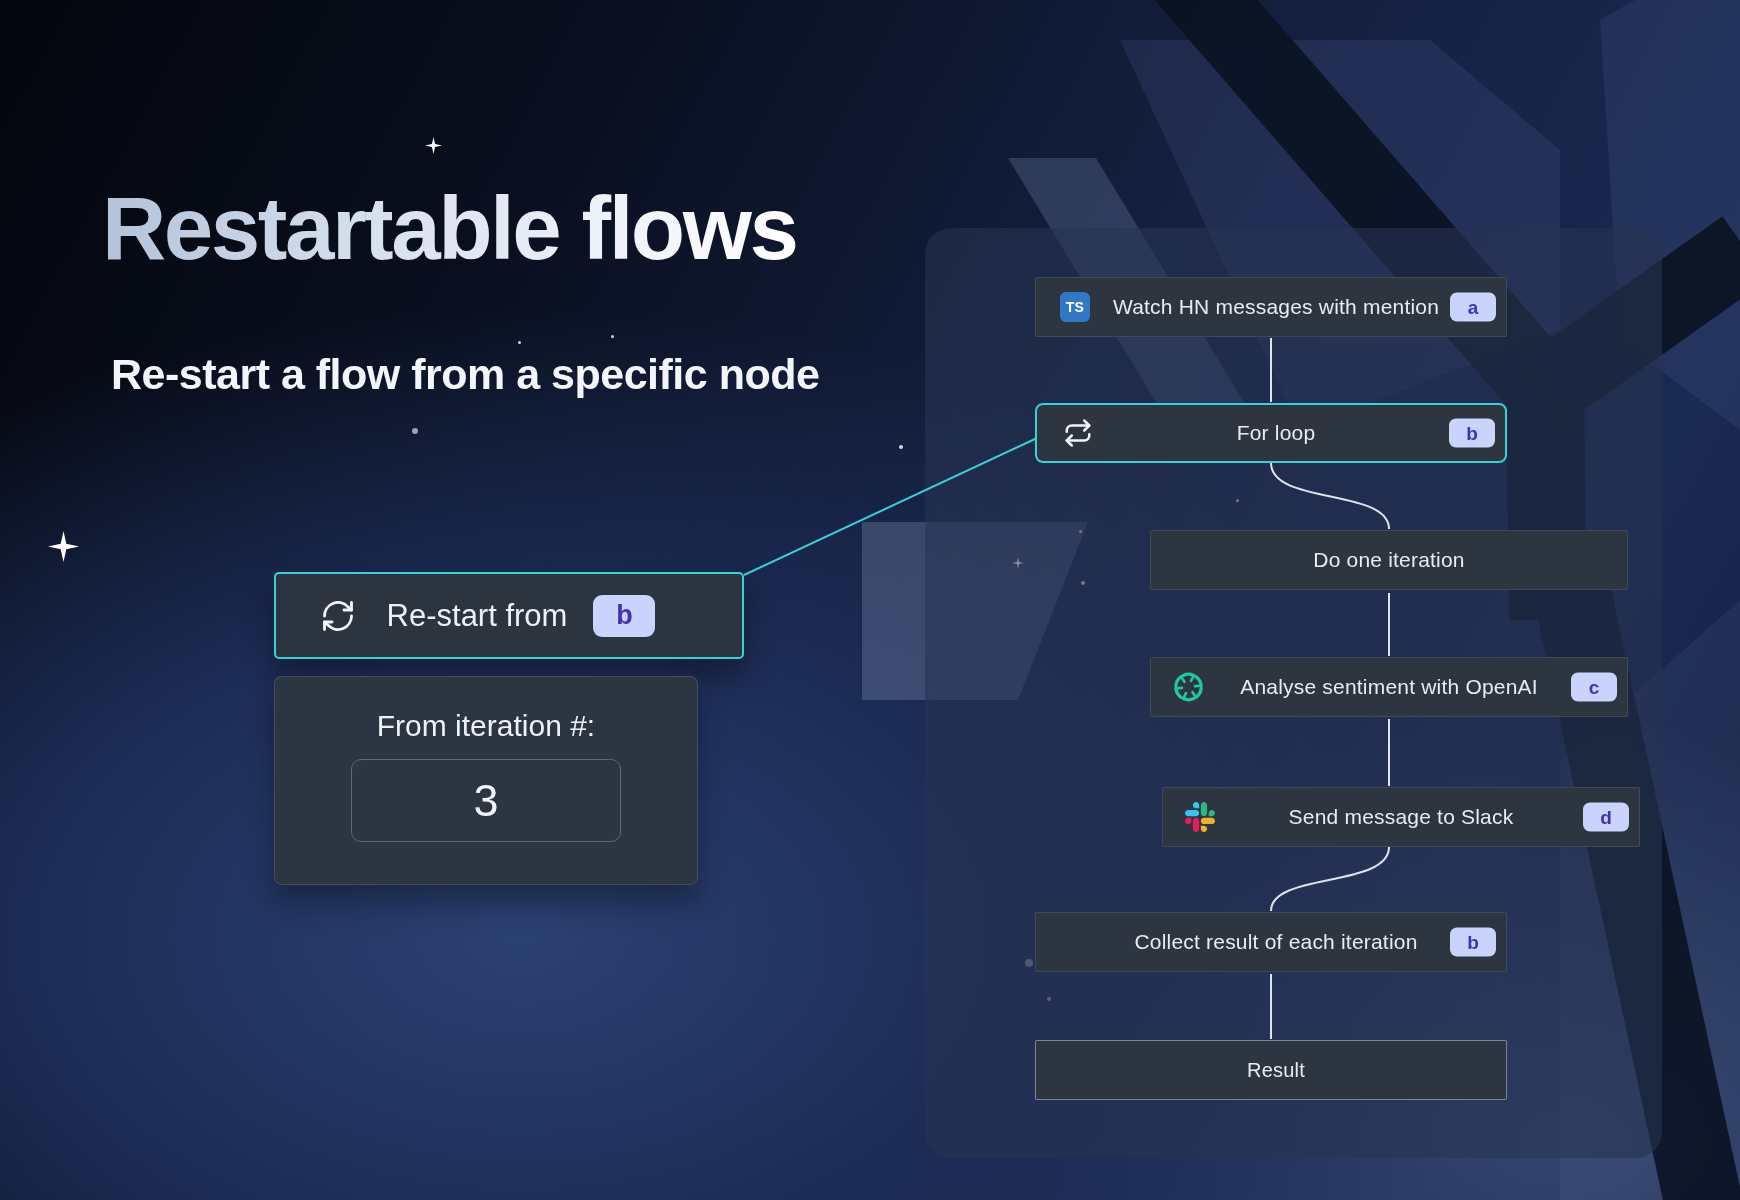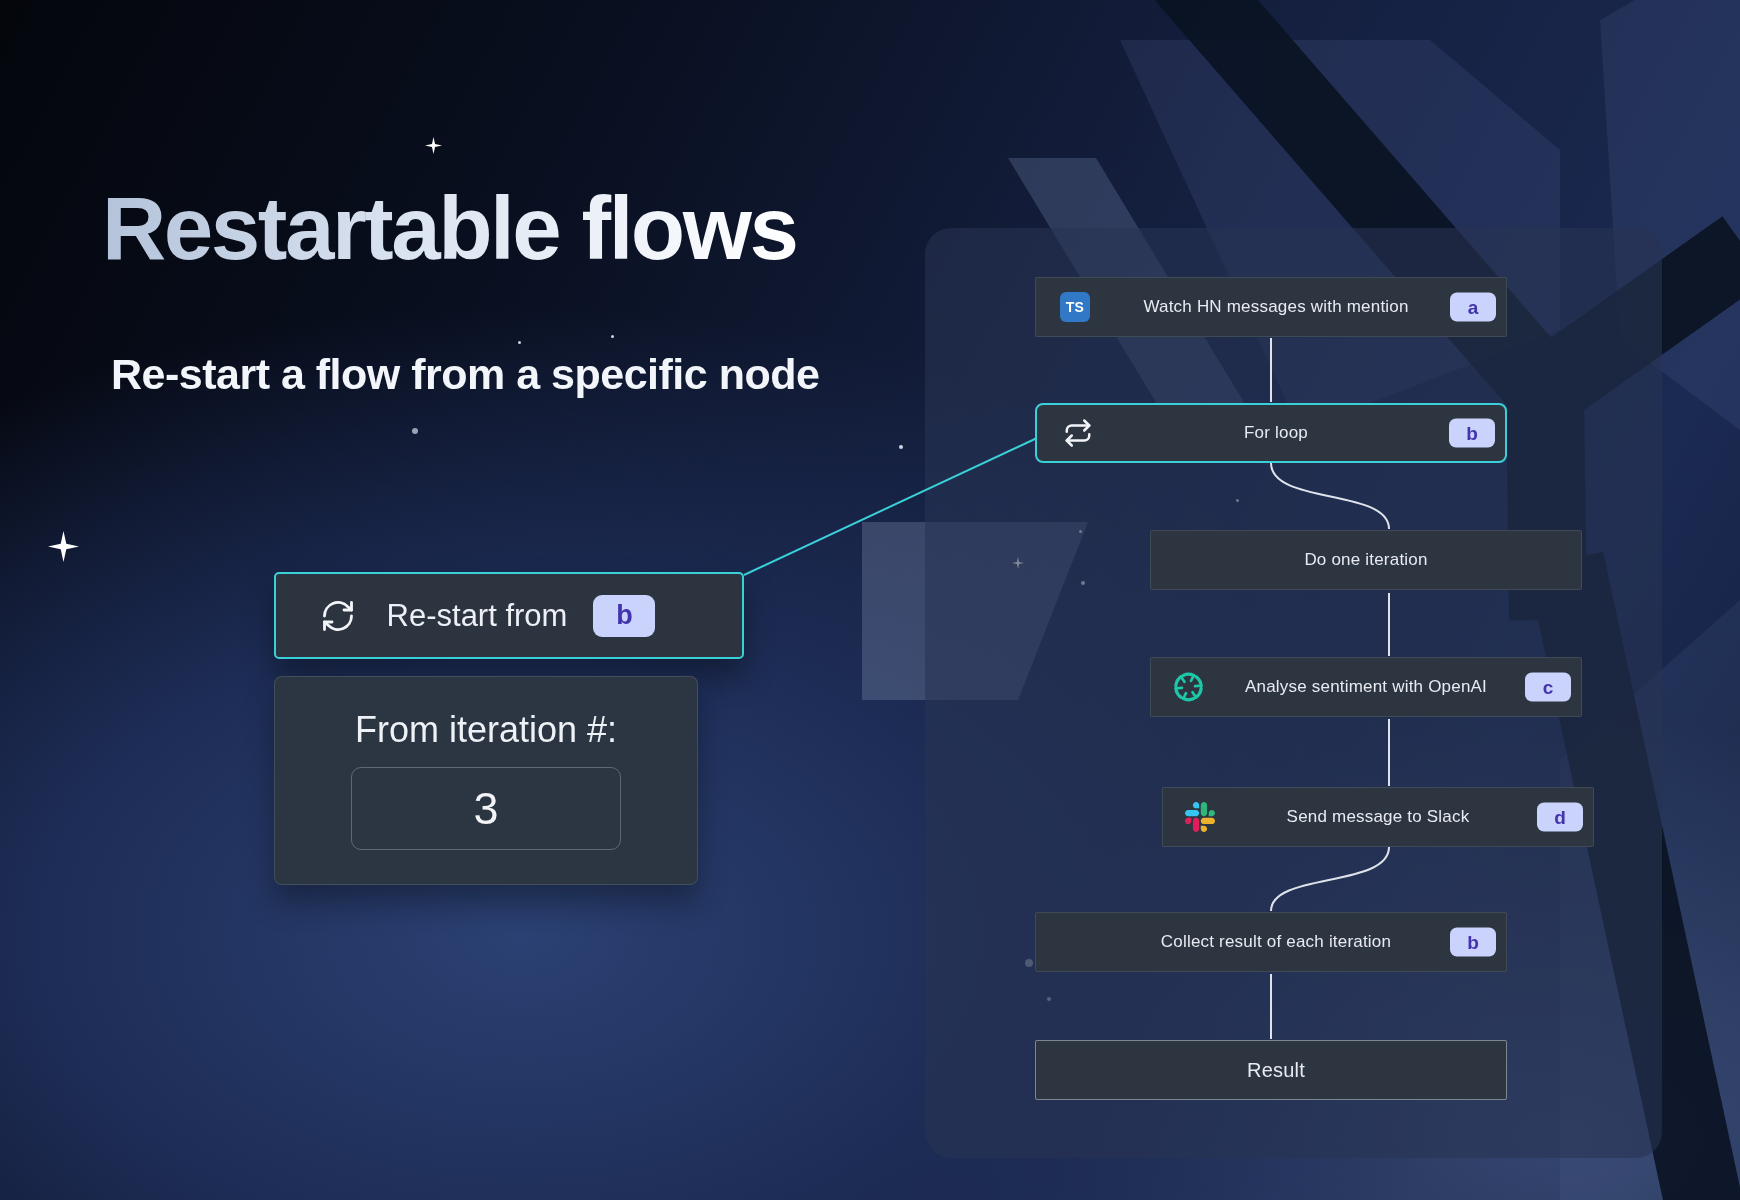--- a/index.html
+++ b/index.html
@@ -48,45 +48,45 @@
   .badge.big{width:62px;height:42px;font-size:27px;border-radius:9px;}
   .badge.small{width:46px;height:29px;font-size:19px;position:absolute;right:10px;top:50%;transform:translateY(-50%);}
 
   
   .iteration-card{
     position:absolute;left:274px;top:676px;width:424px;height:209px;
     background:#2c3542;border:1px solid rgba(150,162,182,0.22);border-radius:8px;
     box-sizing:border-box;box-shadow:0 18px 30px rgba(0,0,0,0.32);
     display:flex;flex-direction:column;align-items:center;
   }
-  .iteration-label{margin-top:32px;font-size:36px;color:#eef1f6;}
+  .iteration-label{margin-top:32px;font-size:30px;color:#eef1f6;}
   .iteration-input{
     margin-top:16px;width:270px;height:83px;box-sizing:border-box;
     background:transparent;border:1px solid #5d6879;border-radius:10px;
     color:#f2f4f8;font-size:45px;text-align:center;outline:none;
     font-family:"Liberation Sans", sans-serif;
   }
 
   
   .flow-panel{
     position:absolute;left:925px;top:228px;width:737px;height:930px;
     background:rgba(40,52,82,0.58);border-radius:26px;
   }
   .connectors{position:absolute;left:0;top:0;pointer-events:none;}
 
   .node{
     position:absolute;height:60px;box-sizing:border-box;
     background:#2d3541;border:1px solid rgba(170,182,200,0.16);border-radius:2px;
     display:flex;align-items:center;justify-content:center;
   }
   .node.outer{left:1035px;width:472px;padding-left:10px;}
-  .node.inner{left:1150px;width:432px;}
+  .node.inner{left:1150px;width:478px;}
   .node.highlight{border:2px solid #3bd0d8;}
   .node.result{border:1px solid rgba(190,200,214,0.55);}
-  .nlabel{font-size:17px;color:#e8ebf1;letter-spacing:0.2px;text-align:center;}
+  .nlabel{font-size:21px;color:#e8ebf1;letter-spacing:0.2px;text-align:center;}
   .nicon{position:absolute;left:24px;top:50%;transform:translateY(-50%);display:flex;}
   .ts-icon{
     width:30px;height:30px;border-radius:6px;background:#3178c6;color:#ffffff;
     display:flex;align-items:center;justify-content:center;
     font-size:14px;font-weight:800;letter-spacing:0.3px;
   }
 </style>
 </head>
 <body>
 

